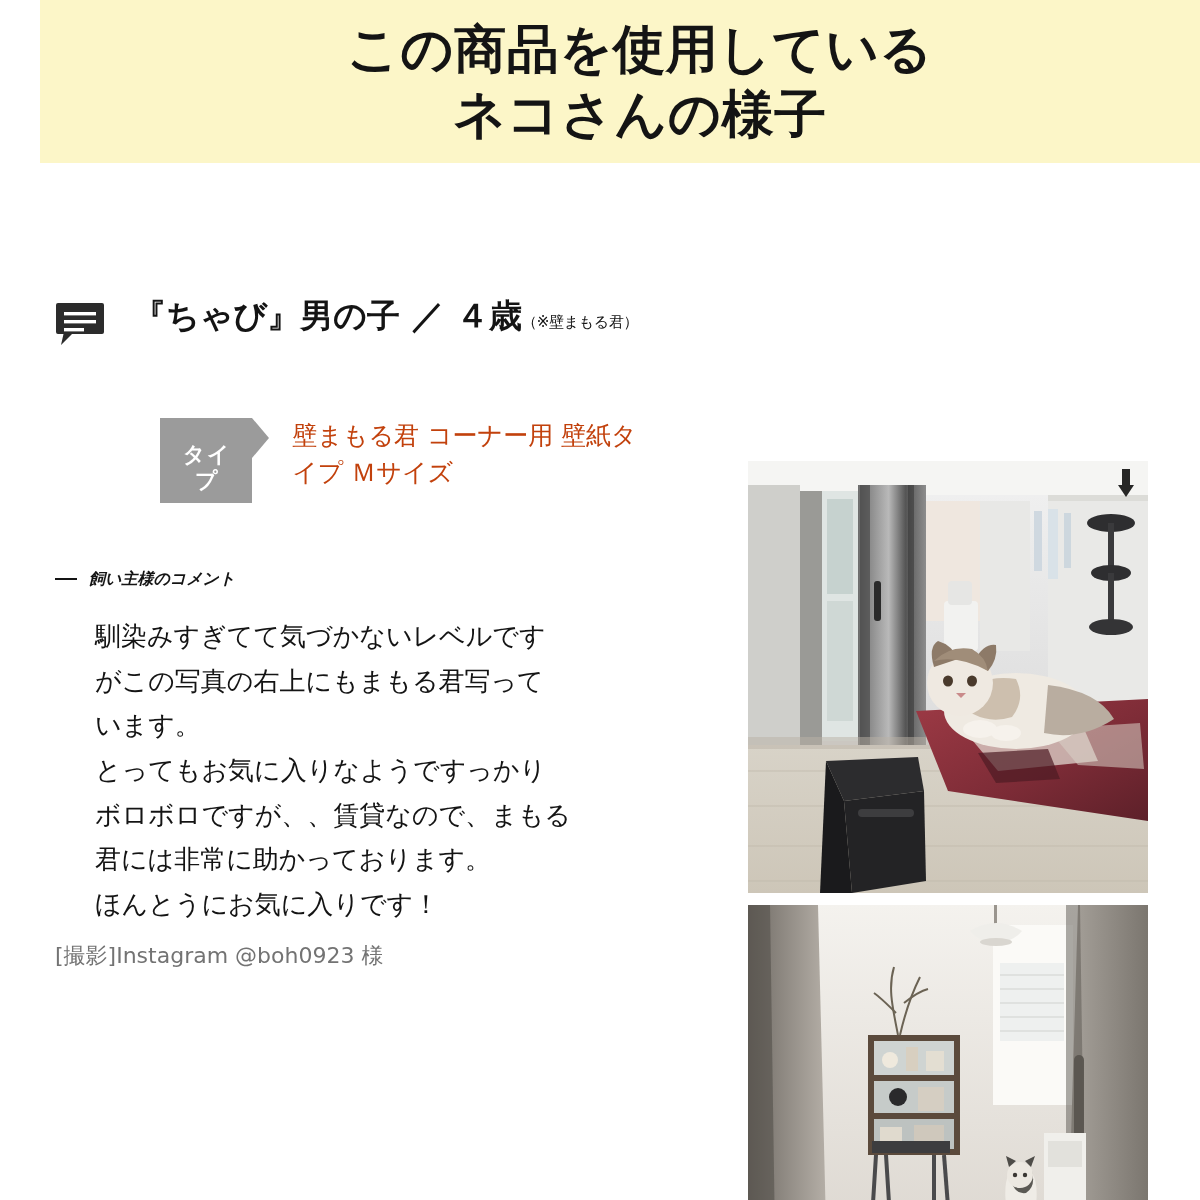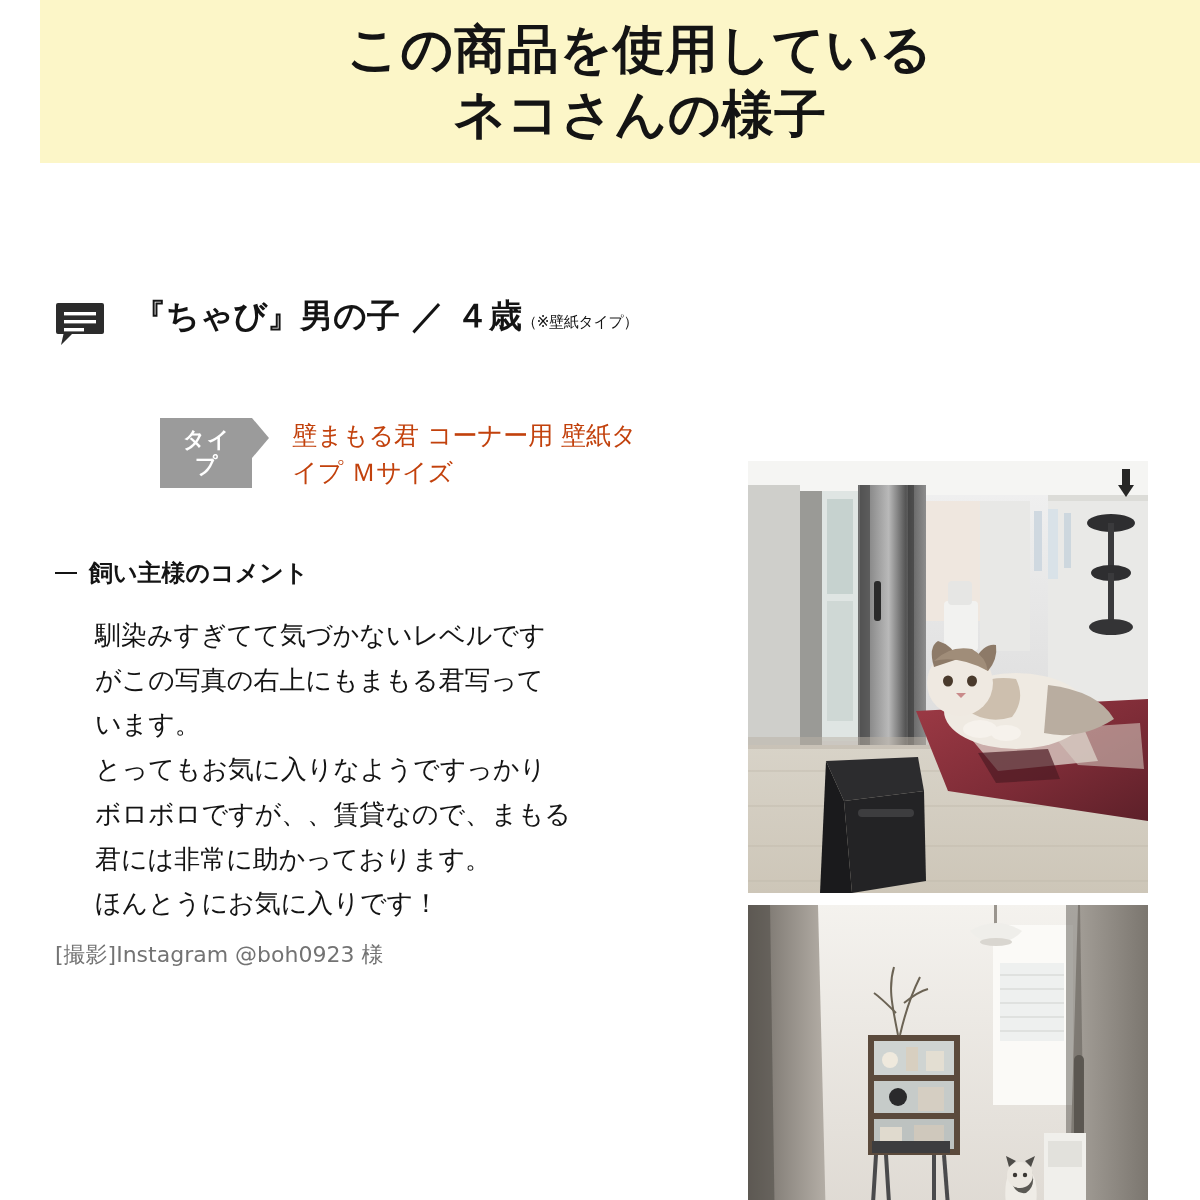--- a/index.html
+++ b/index.html
@@ -88,21 +88,21 @@
     margin-top: 72px;
     margin-left: 105px;
   }
   .type-label {
     position: relative;
     background: #9b9b9b;
     color: #ffffff;
     font-size: 22px;
     font-weight: bold;
     letter-spacing: 0.08em;
-    padding: 9px 20px 8px 22px;
+    padding: 24px 20px 8px 22px;
     width: 112px;
     box-sizing: border-box;
     text-align: center;
     line-height: 1.2;
     font-family: "DejaVu Sans", "Liberation Sans", sans-serif;
   }
   .type-label::after {
     content: "";
     position: absolute;
     right: -17px;
@@ -117,26 +117,27 @@
     margin-left: 40px;
     font-size: 25px;
     line-height: 1.46;
     color: #c2410c;
     font-family: "DejaVu Sans", "Liberation Sans", sans-serif;
   }
 
   
   .comment-heading {
     margin-top: 66px;
-    font-size: 24px;
+    font-size: 16px;
     font-weight: bold;
     color: #141414;
     display: flex;
     align-items: center;
     font-family: "DejaVu Sans", "Liberation Sans", sans-serif;
+    font-style: italic;
   }
   .dash {
     display: inline-block;
     width: 22px;
     height: 2px;
     background: #141414;
     margin-right: 12px;
   }
 
   .comment-body {
@@ -191,21 +192,21 @@
 
     <div class="title-row">
       <span class="balloon-icon">
         <svg viewBox="0 0 50 44" width="50" height="44" xmlns="http://www.w3.org/2000/svg">
           <path d="M3 1 H47 A2 2 0 0 1 49 3 V30 A2 2 0 0 1 47 32 H17 L6 43 L8.5 32 H3 A2 2 0 0 1 1 30 V3 A2 2 0 0 1 3 1 Z" fill="#2b2b2b"></path>
           <rect x="9" y="10" width="32" height="3.4" fill="#ffffff"></rect>
           <rect x="9" y="18" width="32" height="3.4" fill="#ffffff"></rect>
           <rect x="9" y="26" width="20" height="3.4" fill="#ffffff"></rect>
         </svg>
       </span>
-      <div class="pet-title"><span>『ちゃび』男の子 ／ ４歳</span><span class="note">（※壁紙タイプ）</span></div>
+      <div class="pet-title"><span>『ちゃび』男の子 ／ ４歳</span><span class="note">（※壁まもる君）</span></div>
     </div>
 
     <div class="type-row">
       <div class="type-label">タイプ</div>
       <div class="type-values">壁まもる君 コーナー用
 壁紙タイプ
 Ｍサイズ</div>
     </div>
 
     <div class="comment-heading">

